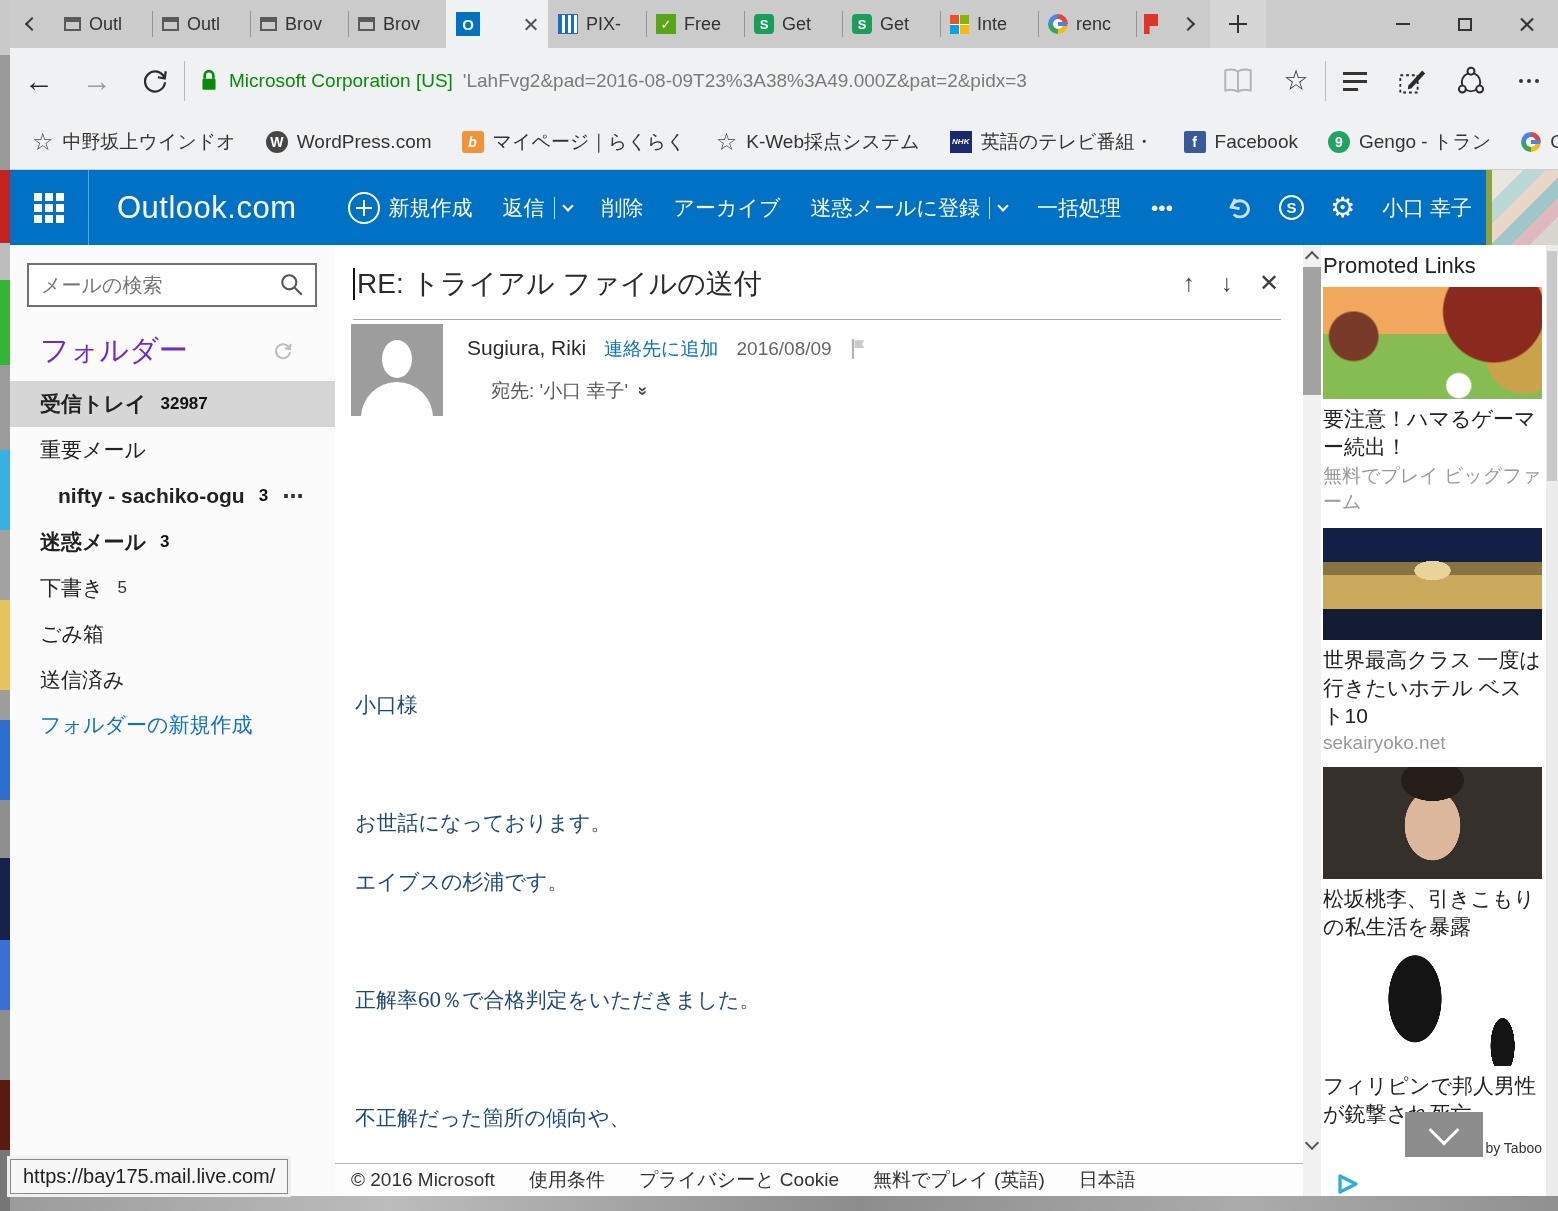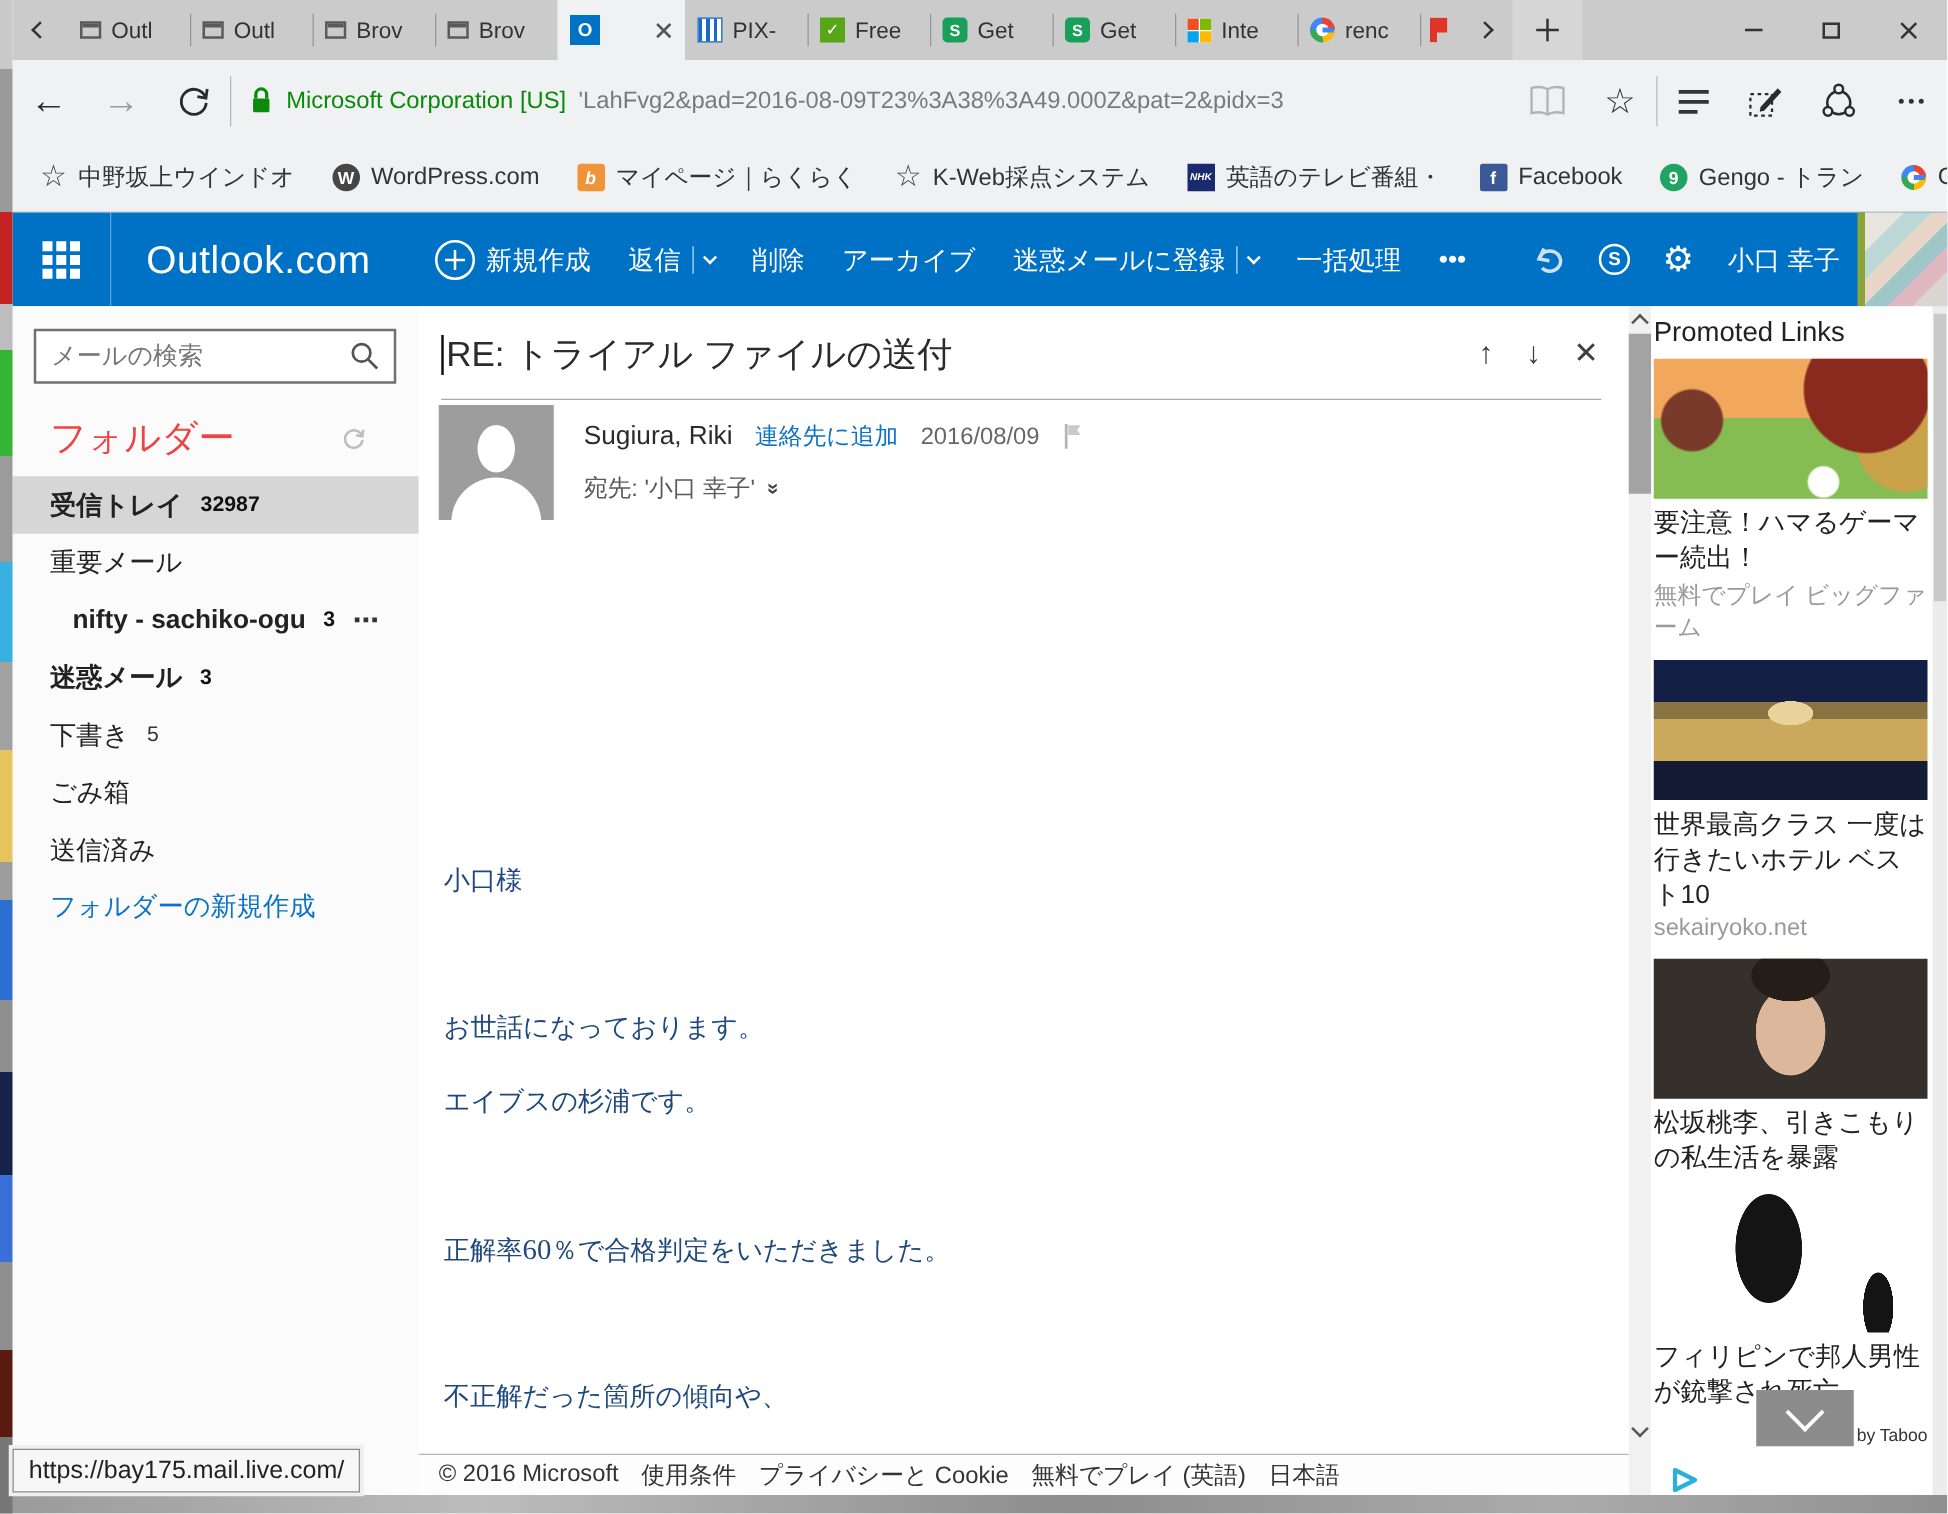--- a/index.html
+++ b/index.html
@@ -110,21 +110,21 @@
 
   
   .content { display:flex; height:951px; align-items:stretch; }
 
   
   .sidebar { width:325px; background:#fbfbfb; flex:0 0 auto; }
   .searchbox { margin:18px 18px 0 17px; height:44px; border:2px solid #707070; background:#fff; display:flex; align-items:center; padding:0 10px 0 12px; }
   .searchbox input { flex:1; border:none; outline:none; font-size:20px; color:#333; background:transparent; font-family:Liberation Sans, sans-serif; min-width:0; }
   .searchbox input::placeholder { color:#767676; opacity:1; }
   .folders-head { display:flex; align-items:center; justify-content:space-between; margin:24px 40px 10px 30px; }
-  .folders-title { font-size:29px; color:#ef4444; font-weight:300; }
+  .folders-title { font-size:29px; color:#6d28d9; font-weight:300; }
   .folder-row { height:46px; display:flex; align-items:center; gap:14px; padding-left:30px; font-size:21px; color:#222; }
   .folder-row.selected { background:#d6d6d6; font-weight:bold; }
   .folder-row.boldrow { font-weight:bold; }
   .folder-row.indent { padding-left:48px; }
   .fcount { font-size:17px; font-weight:bold; color:#111; }
   .fcount.normal { font-weight:normal; color:#333; }
   .fmore { color:#333; font-weight:bold; letter-spacing:1px; }
   .newfolder-link { color:#0b72c8; font-size:21px; padding-left:30px; margin-top:8px; display:inline-block; }
 
   
@@ -139,26 +139,26 @@
   .sender-block { display:flex; padding:4px 0 0 16px; gap:24px; }
   .avatar-ph { width:92px; height:92px; background:#9d9d9d; position:relative; overflow:hidden; flex:0 0 auto; }
   .avatar-ph::before { content:''; position:absolute; left:31px; top:16px; width:30px; height:38px; border-radius:50%; background:#fff; }
   .avatar-ph::after { content:''; position:absolute; left:10px; top:58px; width:72px; height:52px; border-radius:36px 36px 0 0; background:#fff; }
   .sender-lines { padding-top:12px; }
   .sender-line1 { display:flex; align-items:baseline; gap:18px; }
   .sender-name { font-size:21px; color:#2b2b2b; }
   .add-contact { font-size:19px; color:#0b72c8; }
   .mail-date { font-size:19px; color:#666; }
   .flag-ico { align-self:center; }
-  .sender-line2 { display:flex; align-items:center; gap:10px; margin-top:16px; font-size:19px; color:#5a5a5a; }
+  .sender-line2 { display:flex; align-items:center; gap:10px; margin-top:16px; font-size:19px; color:#5a5a5a;margin-left:24px; }
   .expand-chevs { display:inline-block; transform:rotate(90deg); color:#444; font-size:17px; font-weight:bold; }
   .mail-body { position:absolute; left:20px; right:20px; top:430px; bottom:33px; overflow:hidden; color:#1F497D; font-size:21px; }
   .body-line { height:59px; line-height:59px; white-space:nowrap; overflow:hidden; }
   .num { font-family:"Liberation Serif","DejaVu Serif",serif; font-size:23px; }
-  .mail-footer { position:absolute; left:0; right:0; bottom:0; height:33px; background:#fdfdfd; border-top:1px solid #b5b5b5; display:flex; align-items:center; gap:18px; padding-left:16px; font-size:19px; color:#333; z-index:2; }
+  .mail-footer { position:absolute; left:0; right:0; bottom:0; height:33px; background:#fdfdfd; border-top:1px solid #b5b5b5; display:flex; align-items:center; gap:34px; padding-left:16px; font-size:19px; color:#333; z-index:2; }
 
   
   .vscroll { width:18px; background:#f1f1f1; flex:0 0 auto; position:relative; }
   .vs-arrow { position:absolute; left:4px; width:10px; height:10px; border-left:2px solid #555; border-top:2px solid #555; }
   .vs-arrow.up { top:8px; transform:rotate(45deg); }
   .vs-arrow.down { bottom:48px; transform:rotate(225deg); }
   .vs-thumb { position:absolute; left:0; top:22px; width:18px; height:128px; background:#a3a3a3; }
 
   
   .ads { width:225px; background:#fff; flex:0 0 auto; position:relative; padding:6px 4px 0 2px; }

